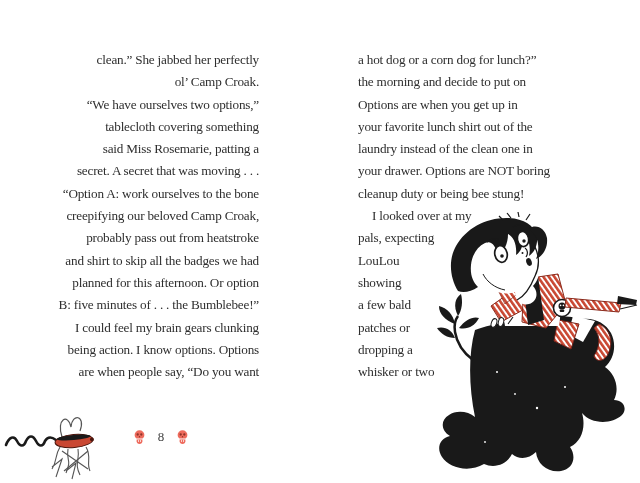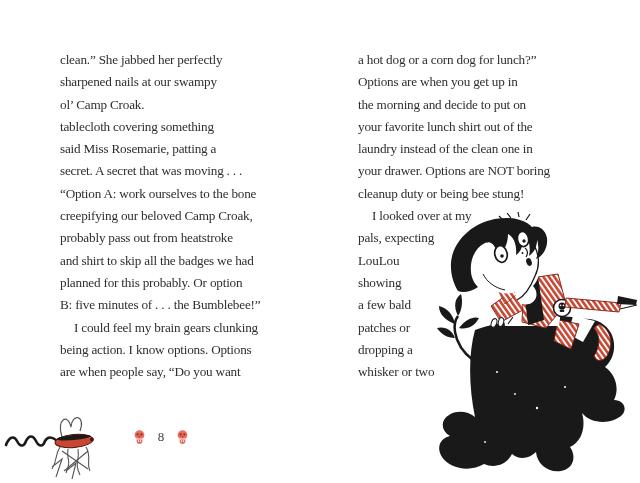--- a/index.html
+++ b/index.html
@@ -1,21 +1,21 @@
 <!DOCTYPE html>
 <html><head>
 <meta charset="utf-8">
 <style>
   html,body{margin:0;padding:0;background:#ffffff;}
   .page{
     position:relative;width:640px;height:483px;background:#ffffff;
     overflow:hidden;font-family:"Liberation Serif","DejaVu Serif",serif;
   }
   .col{position:absolute;top:49px;}
-  .col-left{left:60px;width:215px;}
+  .col-left{left:44px;width:215px;text-align:right;}
   .col-right{left:358px;width:215px;}
   .line{
     height:22.3px;line-height:22.3px;white-space:nowrap;
     font-size:13.2px;letter-spacing:-0.2px;color:#2e2e2e;
   }
   .indent{padding-left:14px;}
   .footer{
     position:absolute;left:60px;top:427px;width:202px;height:20px;
     display:flex;align-items:center;justify-content:center;gap:12px;
   }
@@ -25,40 +25,40 @@
   .illus-mosquito{left:2px;top:407px;width:112px;height:74px;}
   .illus-girl{left:425px;top:212px;width:215px;height:271px;}
 </style>
 </head>
 <body>
 
 <div class="page">
 
   <div class="col col-left">
     <div class="line">clean.” She jabbed her perfectly</div>
-    <div class="line">sharpened nails at our swampy</div>
     <div class="line">ol’ Camp Croak.</div>
+    <div class="line indent">“We have ourselves two options,”</div>
     <div class="line">tablecloth covering something</div>
     <div class="line">said Miss Rosemarie, patting a</div>
     <div class="line">secret. A secret that was moving . . .</div>
     <div class="line">“Option A: work ourselves to the bone</div>
     <div class="line">creepifying our beloved Camp Croak,</div>
     <div class="line">probably pass out from heatstroke</div>
     <div class="line">and shirt to skip all the badges we had</div>
-    <div class="line">planned for this probably. Or option</div>
+    <div class="line">planned for this afternoon. Or option</div>
     <div class="line">B: five minutes of . . . the Bumblebee!”</div>
     <div class="line indent">I could feel my brain gears clunking</div>
     <div class="line">being action. I know options. Options</div>
     <div class="line">are when people say, “Do you want</div>
   </div>
 
   <div class="col col-right">
     <div class="line">a hot dog or a corn dog for lunch?”</div>
+    <div class="line">the morning and decide to put on</div>
     <div class="line">Options are when you get up in</div>
-    <div class="line">the morning and decide to put on</div>
     <div class="line">your favorite lunch shirt out of the</div>
     <div class="line">laundry instead of the clean one in</div>
     <div class="line">your drawer. Options are NOT boring</div>
     <div class="line">cleanup duty or being bee stung!</div>
     <div class="line indent">I looked over at my</div>
     <div class="line">pals, expecting</div>
     <div class="line">LouLou</div>
     <div class="line">showing</div>
     <div class="line">a few bald</div>
     <div class="line">patches or</div>

